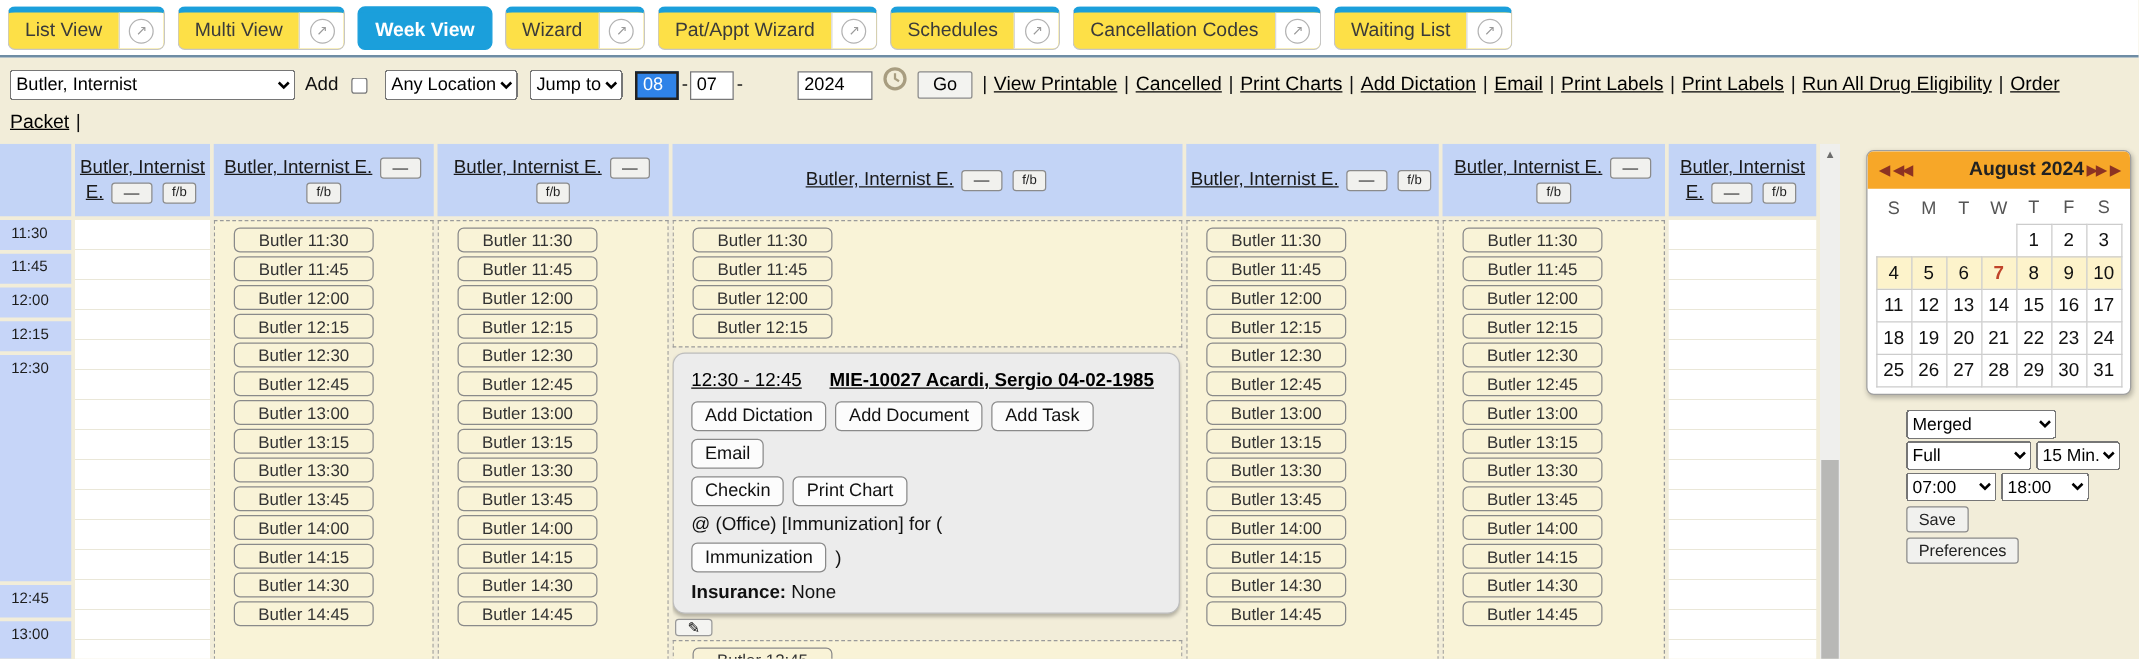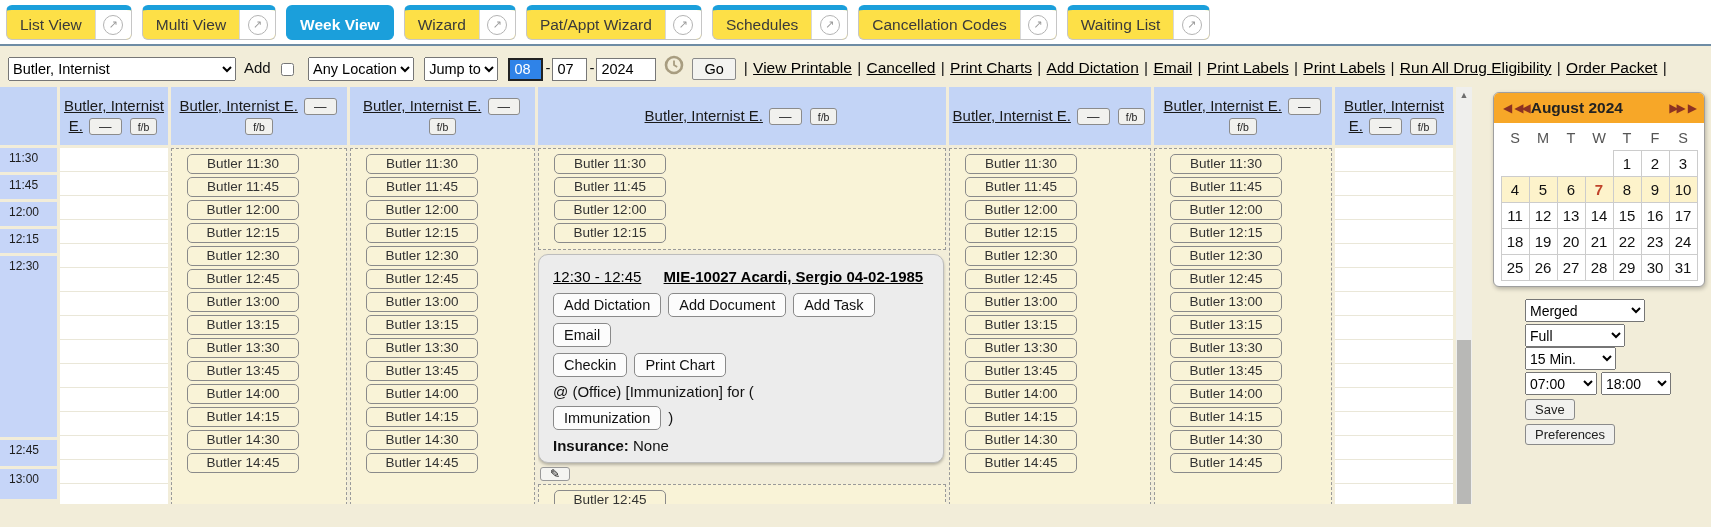--- a/index.html
+++ b/index.html
@@ -34,21 +34,21 @@
 
   
   .toolbar { padding:7px 26px 3px 8px; line-height:29px; }
   .toolbar select, .toolbar input[type=text], .toolbar button { font-family:inherit; font-size:14.5px; vertical-align:middle; }
   .toolbar select { height:24px; margin-right:6px; }
   .provider-sel { width:228px; }
   .add-lbl { margin:0 2px 0 2px; }
   .add-chk { vertical-align:middle; margin-right:10px; }
   .date-in { width:35px; height:23px; border:1px solid #777; padding:1px 4px; font-size:15px; }
   .date-month { background:#2f83e8; color:#fff; border:2px solid #222; }
-  .date-year { width:60px; }
+  .date-year { width:60px;margin-left:42px; }
   .date-sep { margin:0 2px; }
   .clock-ic { vertical-align:middle; margin:0 6px 0 8px; }
   .go-btn { margin:0 8px 0 2px; padding:2px 11px; background:#f3f3f0; border:1px solid #8a8a8a; border-radius:2px; font-size:15px; cursor:pointer; }
   .tlinks { font-size:15.5px; }
   .tlinks a { margin:0 1px; }
 
   
   .content { display:flex; height:417px; overflow:hidden; }
   .sched { display:flex; gap:3px; }
   .gutter { width:57px; display:flex; flex-direction:column; }
@@ -107,33 +107,33 @@
   .vs-thumb { position:absolute; left:1px; right:1px; top:253px; bottom:0; background:#b8b8b6; }
 
   
   .rightpanel { flex:1; padding:5px 6px 0 21px; }
   .cal {
     width:212px; background:#fff; border:1px solid #9f9f9f; border-radius:6px;
     box-shadow:1px 2px 4px rgba(0,0,0,.25); overflow:hidden; padding-bottom:5px;
   }
   .cal-head { background:#f7a728; display:flex; align-items:center; padding:0 7px; height:30px; }
   .cal-nav { color:#8c3222; font-size:12px; cursor:pointer; margin:0 2px; letter-spacing:-2px; }
-  .cal-title { flex:1; text-align:left; font-weight:bold; font-size:15.5px; color:#222; }
+  .cal-title { flex:1; text-align:right; font-weight:bold; font-size:15.5px; color:#222; }
   .cal-table { border-collapse:collapse; margin:3px auto 0; }
   .cal-table th { font-weight:normal; color:#555; font-size:14.5px; width:28px; height:25px; text-align:center; }
   .cal-table td { border:1px solid #ccc; width:28px; height:26px; text-align:center; font-size:15px; color:#111; cursor:pointer; }
   .cal-table td.blank { border:none; cursor:default; }
   .cal-table tr.hl td:not(.blank) { background:#fdf3cb; }
   .cal-table td.sel { background:#f5c934; }
   .cal-table td.today { color:#c0432a; font-weight:bold; }
 
   .settings { margin-top:12px;padding-left:32px; }
   .set-row { margin:2px 0; }
   .settings select { font-family:inherit; font-size:14px; height:23px; margin-right:4px; }
-  .sel-merge { width:120px; } .sel-size { width:100px; } .sel-int { width:91px; }
+  .sel-merge { width:120px; } .sel-size { width:100px; } .sel-int { width:67px; }
   .sel-start { width:72px; } .sel-end { width:70px; }
   .set-btn {
     display:block; background:#f1f1ee; border:1px solid #8a8a8a; border-radius:3px;
     font-size:13px; padding:2px 9px; margin:4px 0; cursor:pointer; font-family:inherit; color:#222;
   }
 </style>
 </head>
 <body>
 
 <div class="tabbar">

